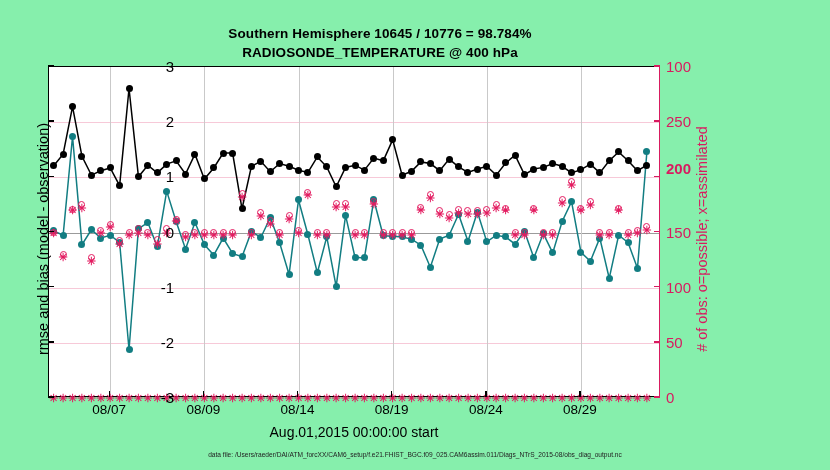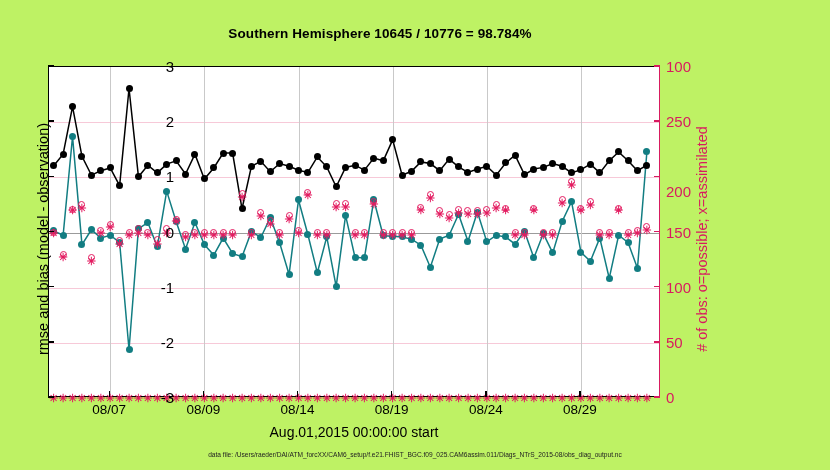--- a/index.html
+++ b/index.html
@@ -1,17 +1,17 @@
 <!DOCTYPE html>
 <html><head>
 <meta charset="utf-8">
 <style>
   html,body{margin:0;padding:0;background:#ffffff;}
   body{width:830px;height:470px;font-family:"Liberation Sans",sans-serif;overflow:hidden;}
-  #stage{position:relative;width:830px;height:470px;background:#bef264;}
+  #stage{position:relative;width:830px;height:470px;background:#86efac;}
 
   
   .title-block{position:absolute;left:0;top:24px;width:760px;text-align:center;}
   .title-line{font-size:13.5px;font-weight:bold;color:#000;line-height:19px;letter-spacing:.1px;}
 
   
   #plot{position:absolute;left:48px;top:66px;width:612px;height:331px;box-sizing:border-box;
         border:1.4px solid #000;background:#fff;}
   #plot.rt{border-right-color:#d81b60;}
   #gridlayer,#datalayer{position:absolute;left:0;top:0;width:100%;height:100%;}
@@ -59,20 +59,21 @@
   .pk-o{position:absolute;width:7px;height:7px;border-radius:50%;border:1.5px solid #e31b60;
         margin-left:-3.5px;margin-top:-3.5px;box-sizing:border-box;}
 </style>
 </head>
 <body>
 
 <div id="stage">
 
   <div class="title-block">
     <div class="title-line">Southern Hemisphere 10645 / 10776 = 98.784%</div>
+    <div class="title-line">RADIOSONDE_TEMPERATURE @ 400 hPa</div>
   </div>
 
   <div id="plot" class="rt">
     <div id="gridlayer">
         <div class="hgrid" style="top: 55.1667px;"></div>
         <div class="hgrid" style="top: 110.333px;"></div>
         <div class="hgrid zero" style="top: 165.5px;"></div>
         <div class="hgrid" style="top: 220.667px;"></div>
         <div class="hgrid" style="top: 275.833px;"></div>
         <div class="vgrid" style="left: 61.2px;"></div>
@@ -422,21 +423,21 @@
       <div class="ytick" style="top: 286.667px;">-1</div>
       <div class="tickmark yl" style="top: 285.967px;"></div>
       <div class="ytick" style="top: 341.833px;">-2</div>
       <div class="tickmark yl" style="top: 341.133px;"></div>
       <div class="ytick" style="top: 397px;">-3</div>
       <div class="tickmark yl" style="top: 396.3px;"></div>
       <div class="ytick-r" style="top: 66px;">100</div>
       <div class="tickmark yr" style="top: 65.3px;"></div>
       <div class="ytick-r" style="top: 121.167px;">250</div>
       <div class="tickmark yr" style="top: 120.467px;"></div>
-      <div class="ytick-r" style="top: 191px;">200</div>
+      <div class="ytick-r" style="top: 168px; font-weight: bold;">200</div>
       <div class="tickmark yr" style="top: 175.633px;"></div>
       <div class="ytick-r" style="top: 231.5px;">150</div>
       <div class="tickmark yr" style="top: 230.8px;"></div>
       <div class="ytick-r" style="top: 286.667px;">100</div>
       <div class="tickmark yr" style="top: 285.967px;"></div>
       <div class="ytick-r" style="top: 341.833px;">50</div>
       <div class="tickmark yr" style="top: 341.133px;"></div>
       <div class="ytick-r" style="top: 397px;">0</div>
       <div class="tickmark yr" style="top: 396.3px;"></div>
       <div class="xtick" style="left: 109.2px;">08/07</div>

